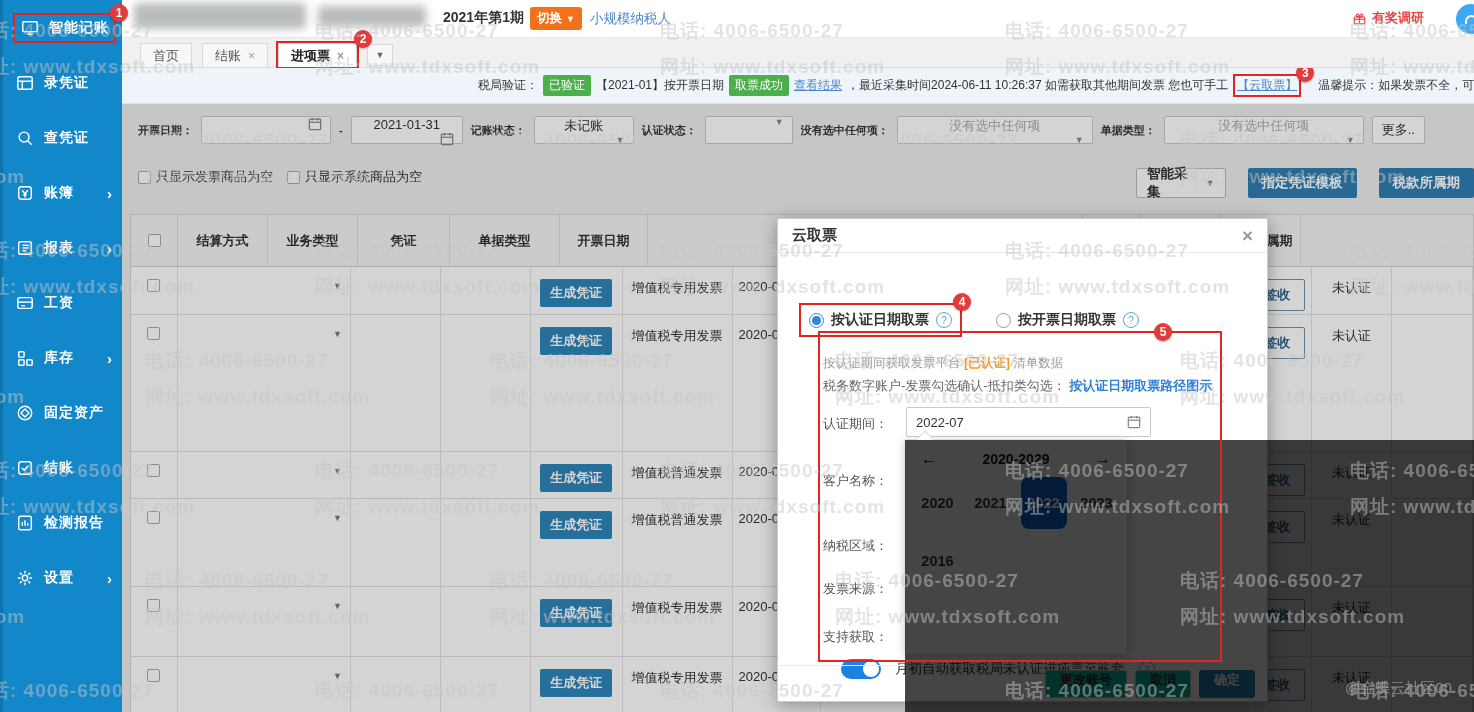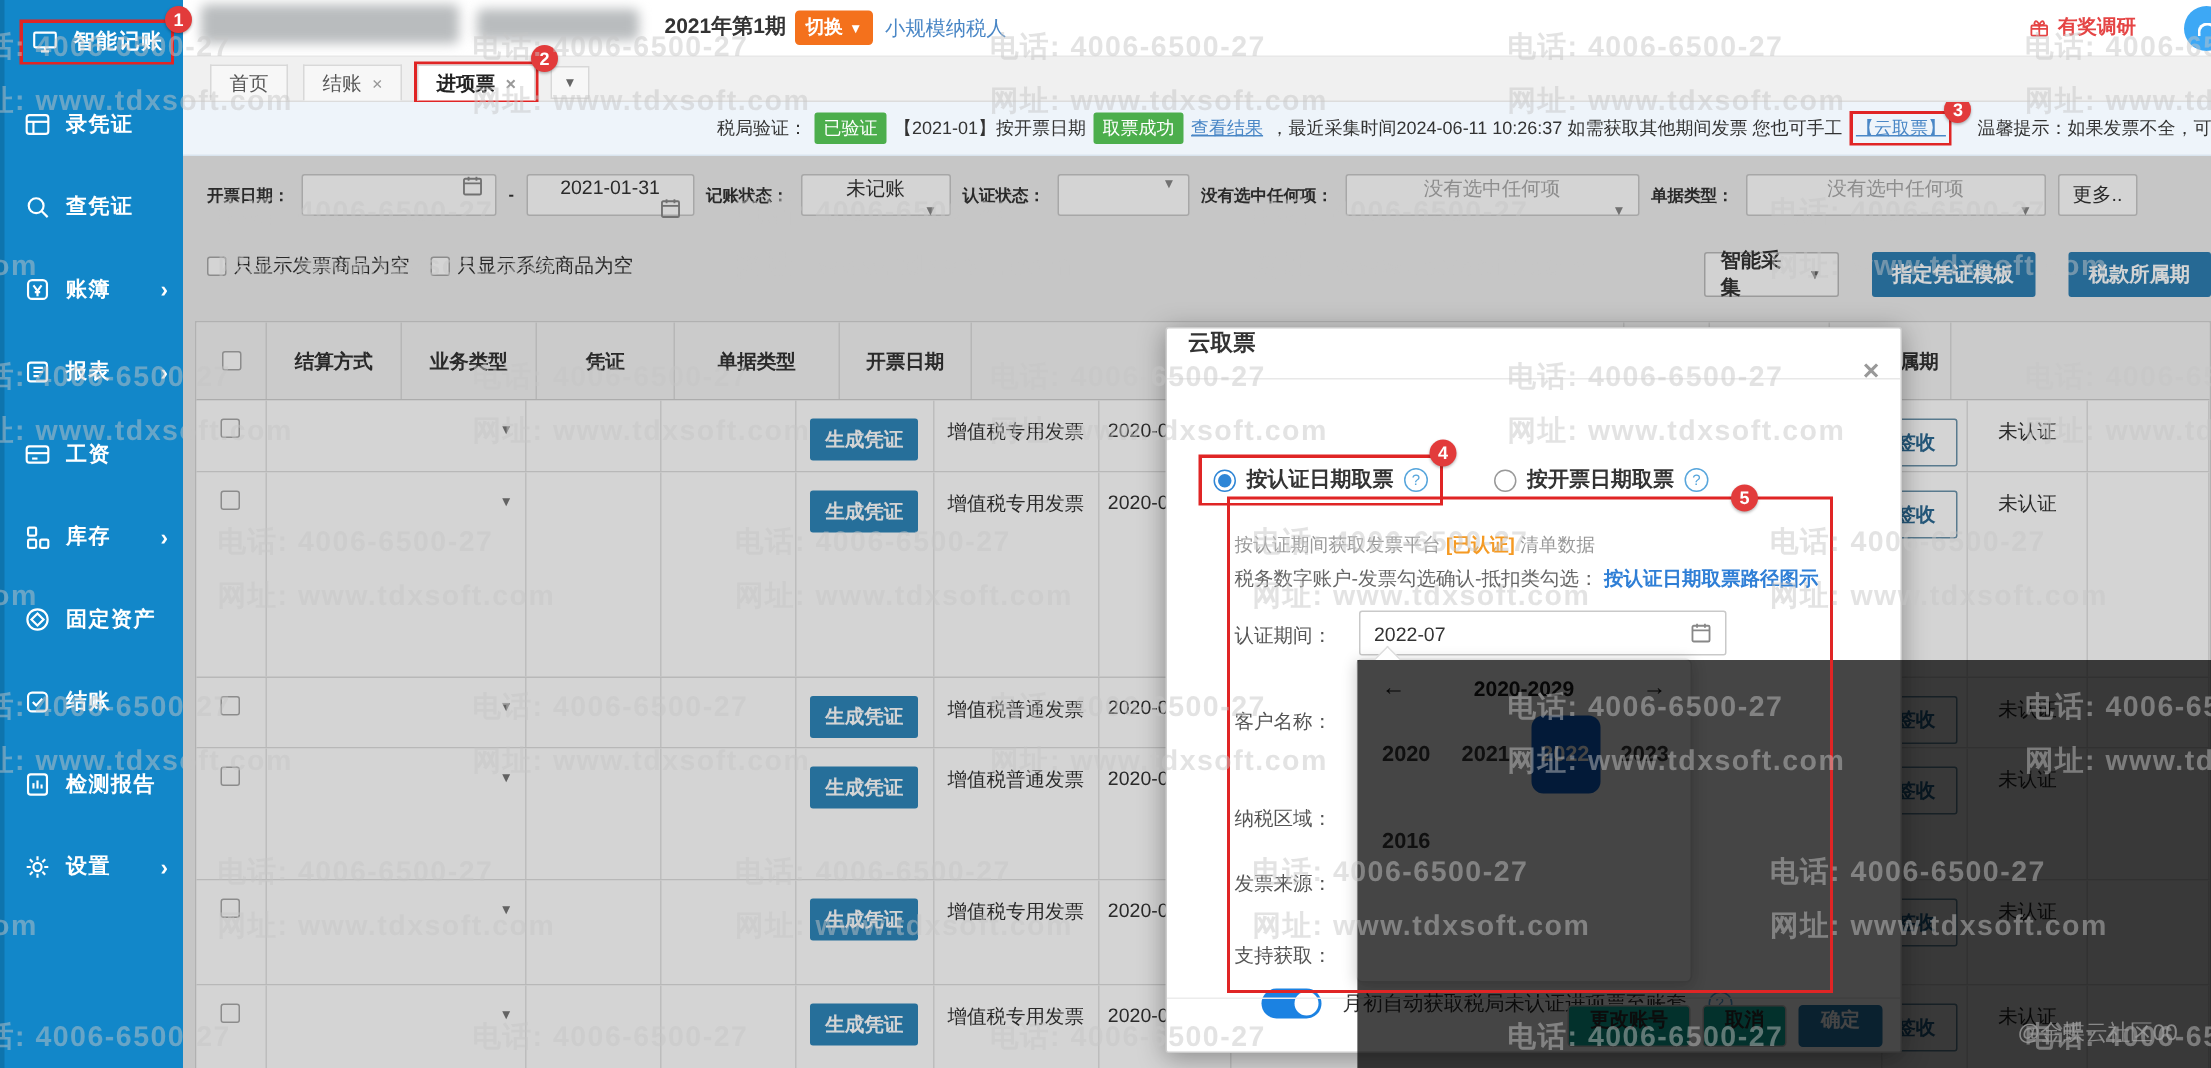--- a/index.html
+++ b/index.html
@@ -112,22 +112,22 @@
   .help-ico { width:16px; height:16px; border-radius:50%; border:1px solid #58a6dc; color:#58a6dc;
     font-size:10px; display:flex; align-items:center; justify-content:center; margin-top:3px;
     background:#fff; cursor:pointer; }
 
   .dim { position:absolute; left:0; top:0; width:1352px; height:608px;
     background:rgba(0,0,0,0.17); z-index:5; pointer-events:none; }
 
   
   .modal { position:absolute; left:777px; top:218px; width:491px; height:484px; background:#fff;
     border:1px solid #ccc; border-radius:2px; box-shadow:0 3px 18px rgba(0,0,0,.35); z-index:10; }
-  .m-head { height:34px; border-bottom:1px solid #e8e8e8; display:flex; align-items:flex-start;
-    padding:0 14px; font-size:15px; font-weight:bold; color:#333;flex-direction:column; }
+  .m-head { height:34px; border-bottom:1px solid #e8e8e8; display:flex; align-items:center;
+    padding:0 14px; font-size:15px; font-weight:bold; color:#333; }
   .m-close { margin-left:auto; font-size:19px; color:#999; cursor:pointer; line-height:1; }
   .m-body { position:relative; width:100%; height:413px; }
   .radio-row { position:absolute; left:23px; top:52px; display:flex; gap:36px; }
   .radio-opt { position:relative; display:flex; align-items:center; gap:7px; cursor:pointer; }
   .radio-opt.annot { box-shadow:0 0 0 2px #e02525; padding:6px 8px; }
   .rdo { width:15px; height:15px; border-radius:50%; border:1px solid #999; background:#fff;
     display:flex; align-items:center; justify-content:center; }
   .rdo.on { border-color:#2f86d6; }
   .rdo.on i { width:9px; height:9px; border-radius:50%; background:#2f86d6; display:block; }
   .radio-lbl { font-size:14px; font-weight:bold; color:#333; }

